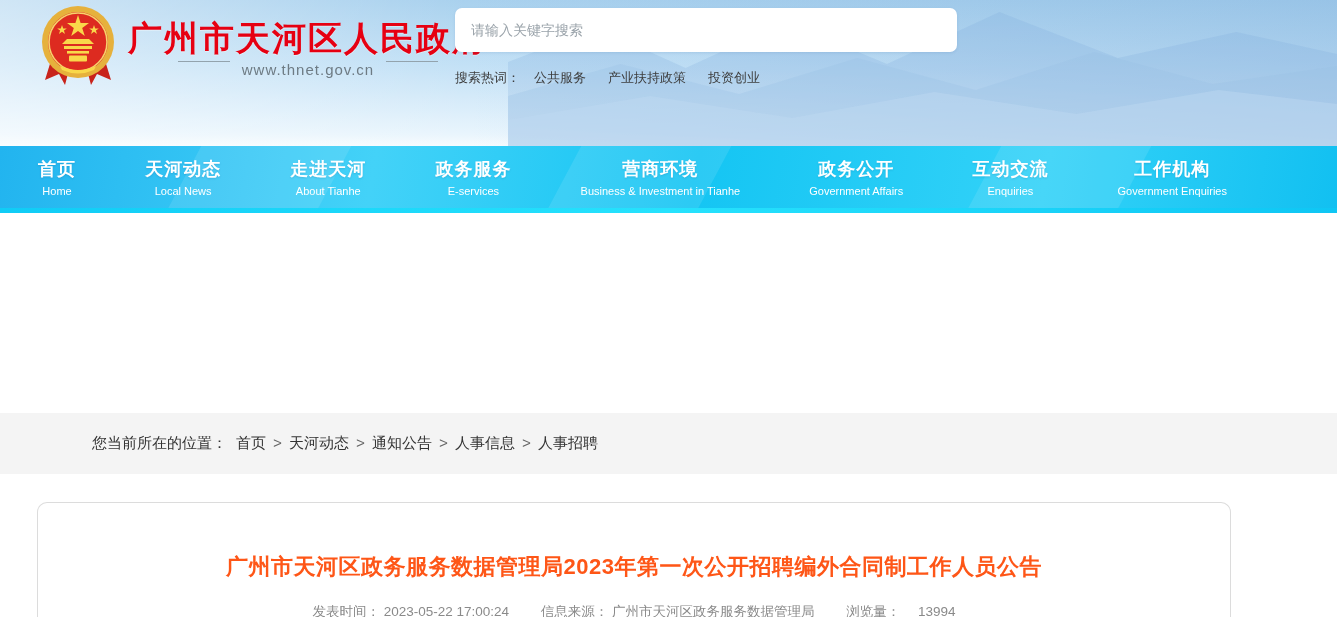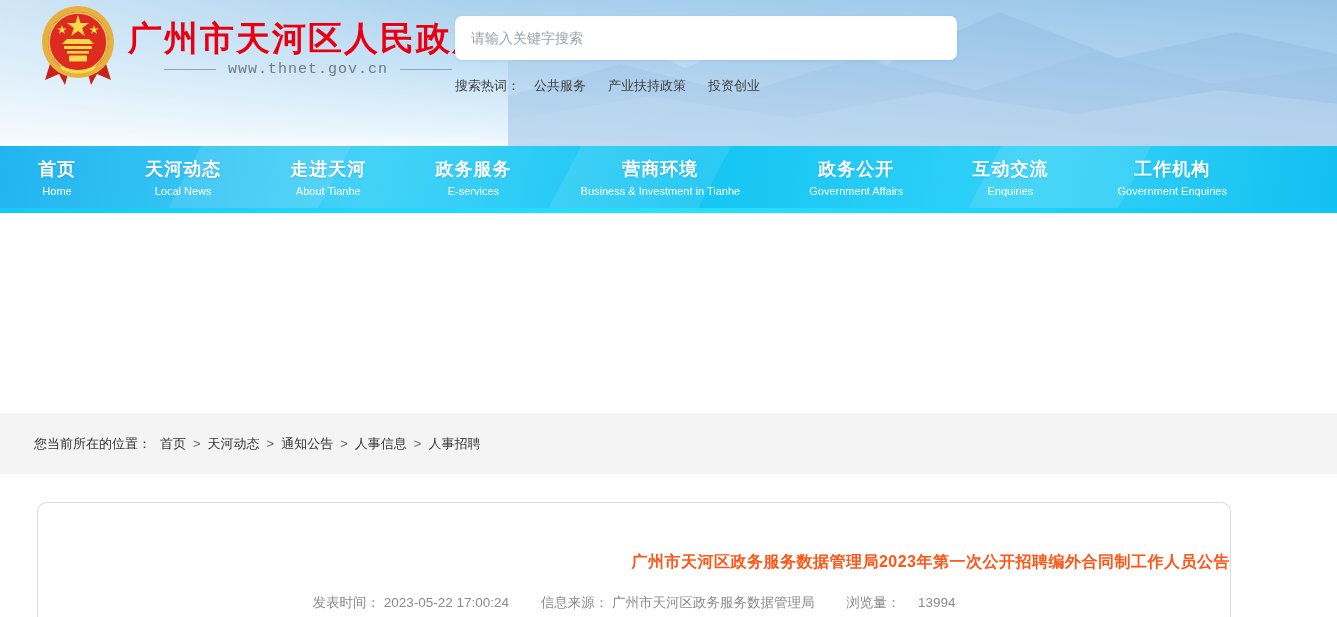--- a/index.html
+++ b/index.html
@@ -11,25 +11,25 @@
             background:linear-gradient(180deg,#a9d1ee 0%,#c3e1f6 45%,#e9f5fd 92%,#f7fbfe 100%); }
   .banner::before { content:""; position:absolute; inset:0;
             background:linear-gradient(90deg,rgba(255,255,255,.45) 0%,rgba(255,255,255,0) 35%,rgba(108,160,212,.28) 100%); }
   .mountains { position:absolute; right:0; top:0; width:62%; height:100%; }
 
   .logo-group { position:absolute; left:40px; top:4px; display:flex; align-items:flex-start; z-index:2; }
   .emblem { width:76px; height:86px; cursor:pointer; }
   .title-block { margin-left:12px; margin-top:16px; }
   .site-title { font-size:34px; font-weight:bold; color:#e60012; letter-spacing:2px; line-height:1.1;
                 text-shadow:0 1px 0 rgba(255,255,255,.4); }
-  .url-row { display:flex; align-items:center; justify-content:center; margin-top:4px;
-             color:#6e7b84; font-size:15px; letter-spacing:1px;font-family:Liberation Mono, monospace; }
+  .url-row { display:flex; justify-content:center; margin-top:4px;
+             color:#6e7b84; font-size:15px; letter-spacing:1px; }
   .url-line { width:52px; height:1px; background:#93a3ad; margin:0 12px; }
 
-  .search-group { position:absolute; left:455px; top:16px; width:502px; z-index:2; }
+  .search-group { position:absolute; left:455px; top:8px; width:502px; z-index:2; }
   .search-input { width:100%; height:44px; border:none; border-radius:7px; padding:0 16px;
                   font-size:14px; color:#333; outline:none; background:#fff;
                   box-shadow:0 1px 3px rgba(60,110,160,.15); }
   .search-input::placeholder { color:#9aa3aa; }
   .hot-row { margin-top:17px; font-size:13px; color:#3d3d3d; display:flex; }
   .hot-label { margin-right:14px; }
   .hot-word { color:#3d3d3d; margin-right:22px; cursor:pointer; }
 
   
   .nav { position:relative; height:62px; display:flex; align-items:center;
@@ -38,30 +38,30 @@
   .nav-streak { position:absolute; top:-20px; width:150px; height:120px;
                 background:rgba(255,255,255,.10); transform:skewX(-28deg); pointer-events:none; }
   .nav-item { position:relative; z-index:1; text-align:center; color:#fff; cursor:pointer; }
   .nav-zh { font-size:18px; font-weight:bold; letter-spacing:1px; text-shadow:0 1px 2px rgba(0,70,130,.18); }
   .nav-en { font-size:11px; margin-top:4px; white-space:nowrap; }
   .nav-strip { height:5px; background:linear-gradient(90deg,#10ccf6 0%,#26e2fd 50%,#0fc6f4 100%); }
 
   
   .spacer { height:200px; background:#fff; }
   .breadcrumb-band { height:61px; background:#f4f4f4; display:flex; align-items:center;
-                     padding-left:34px; font-size:13px; color:#333; }
+                     padding-left:92px; font-size:15px; color:#333;font-family:Liberation Mono, monospace; }
   .crumb-link { color:#333; text-decoration:none; margin:0 7px; cursor:pointer; }
   .crumb-link:first-of-type { margin-left:9px; }
   .crumb-sep { color:#666; }
   .card-gap { height:28px; background:#fff; }
 
   
   .card { margin-left:37px; width:1194px; height:115px; background:#fff;
           border:1px solid #dcdcdc; border-bottom:none; border-radius:10px 10px 0 0; }
-  .article-title { text-align:right; margin-top:49px; font-size:16px; font-weight:bold;
+  .article-title { text-align:center; margin-top:49px; font-size:22px; font-weight:bold;
                    color:#fe5617; letter-spacing:.5px; }
   .meta-row { text-align:center; margin-top:21px; font-size:13.5px; color:#8a8a8a; }
   .meta-gap { margin-left:28px; }
   .meta-views-num { margin-left:14px; }
 </style>
 </head>
 <body>
 
 <div class="banner">
   <svg class="mountains" viewBox="0 0 700 146" preserveAspectRatio="none">

